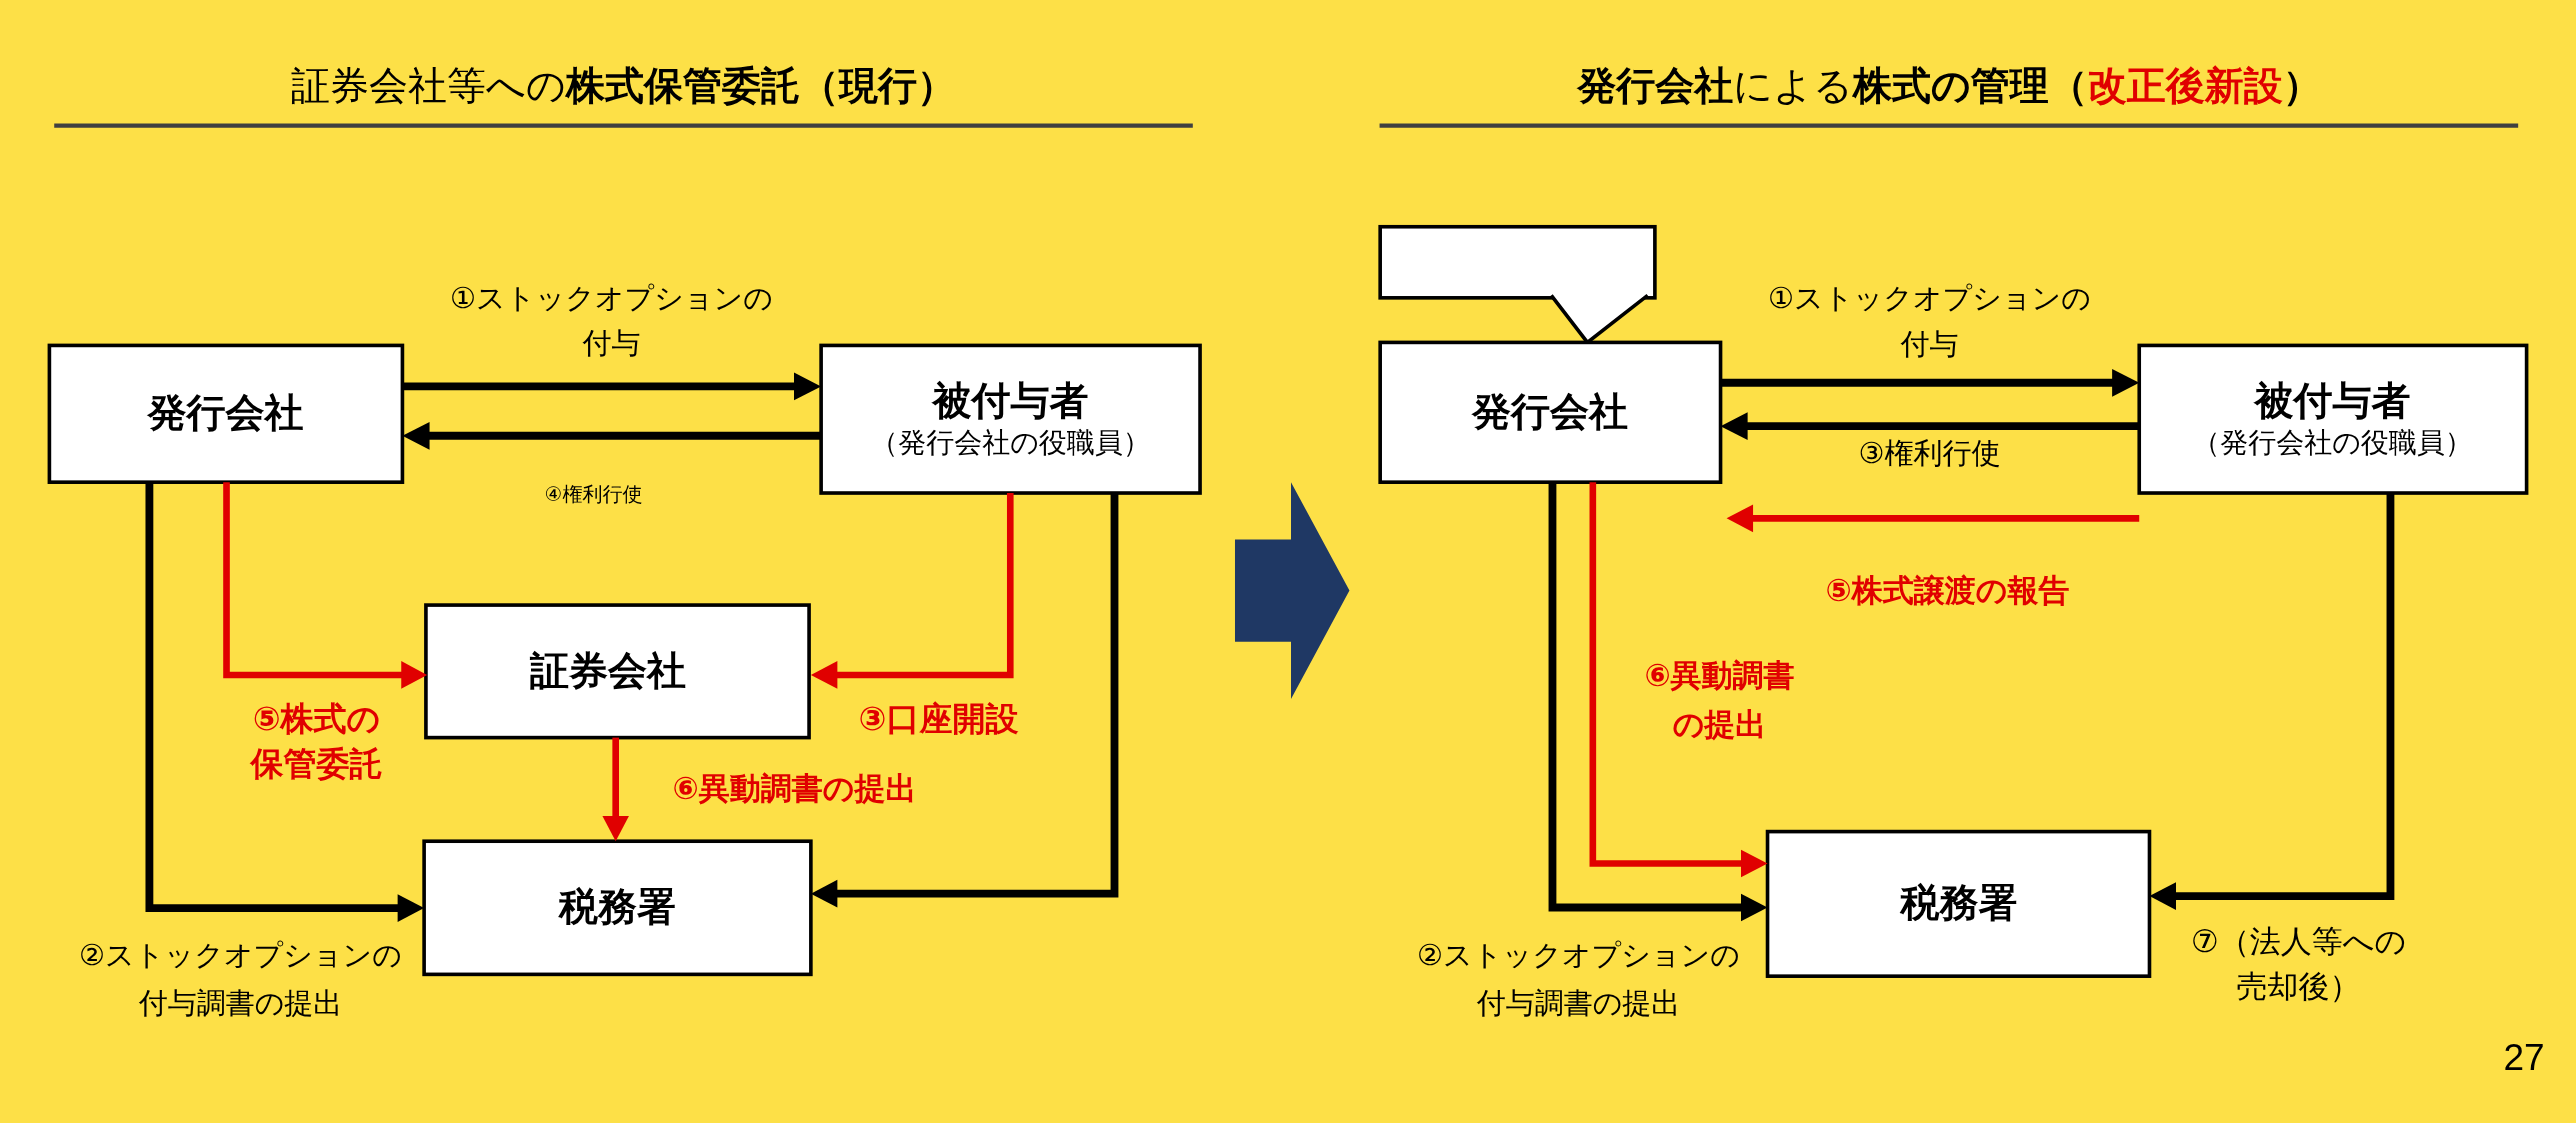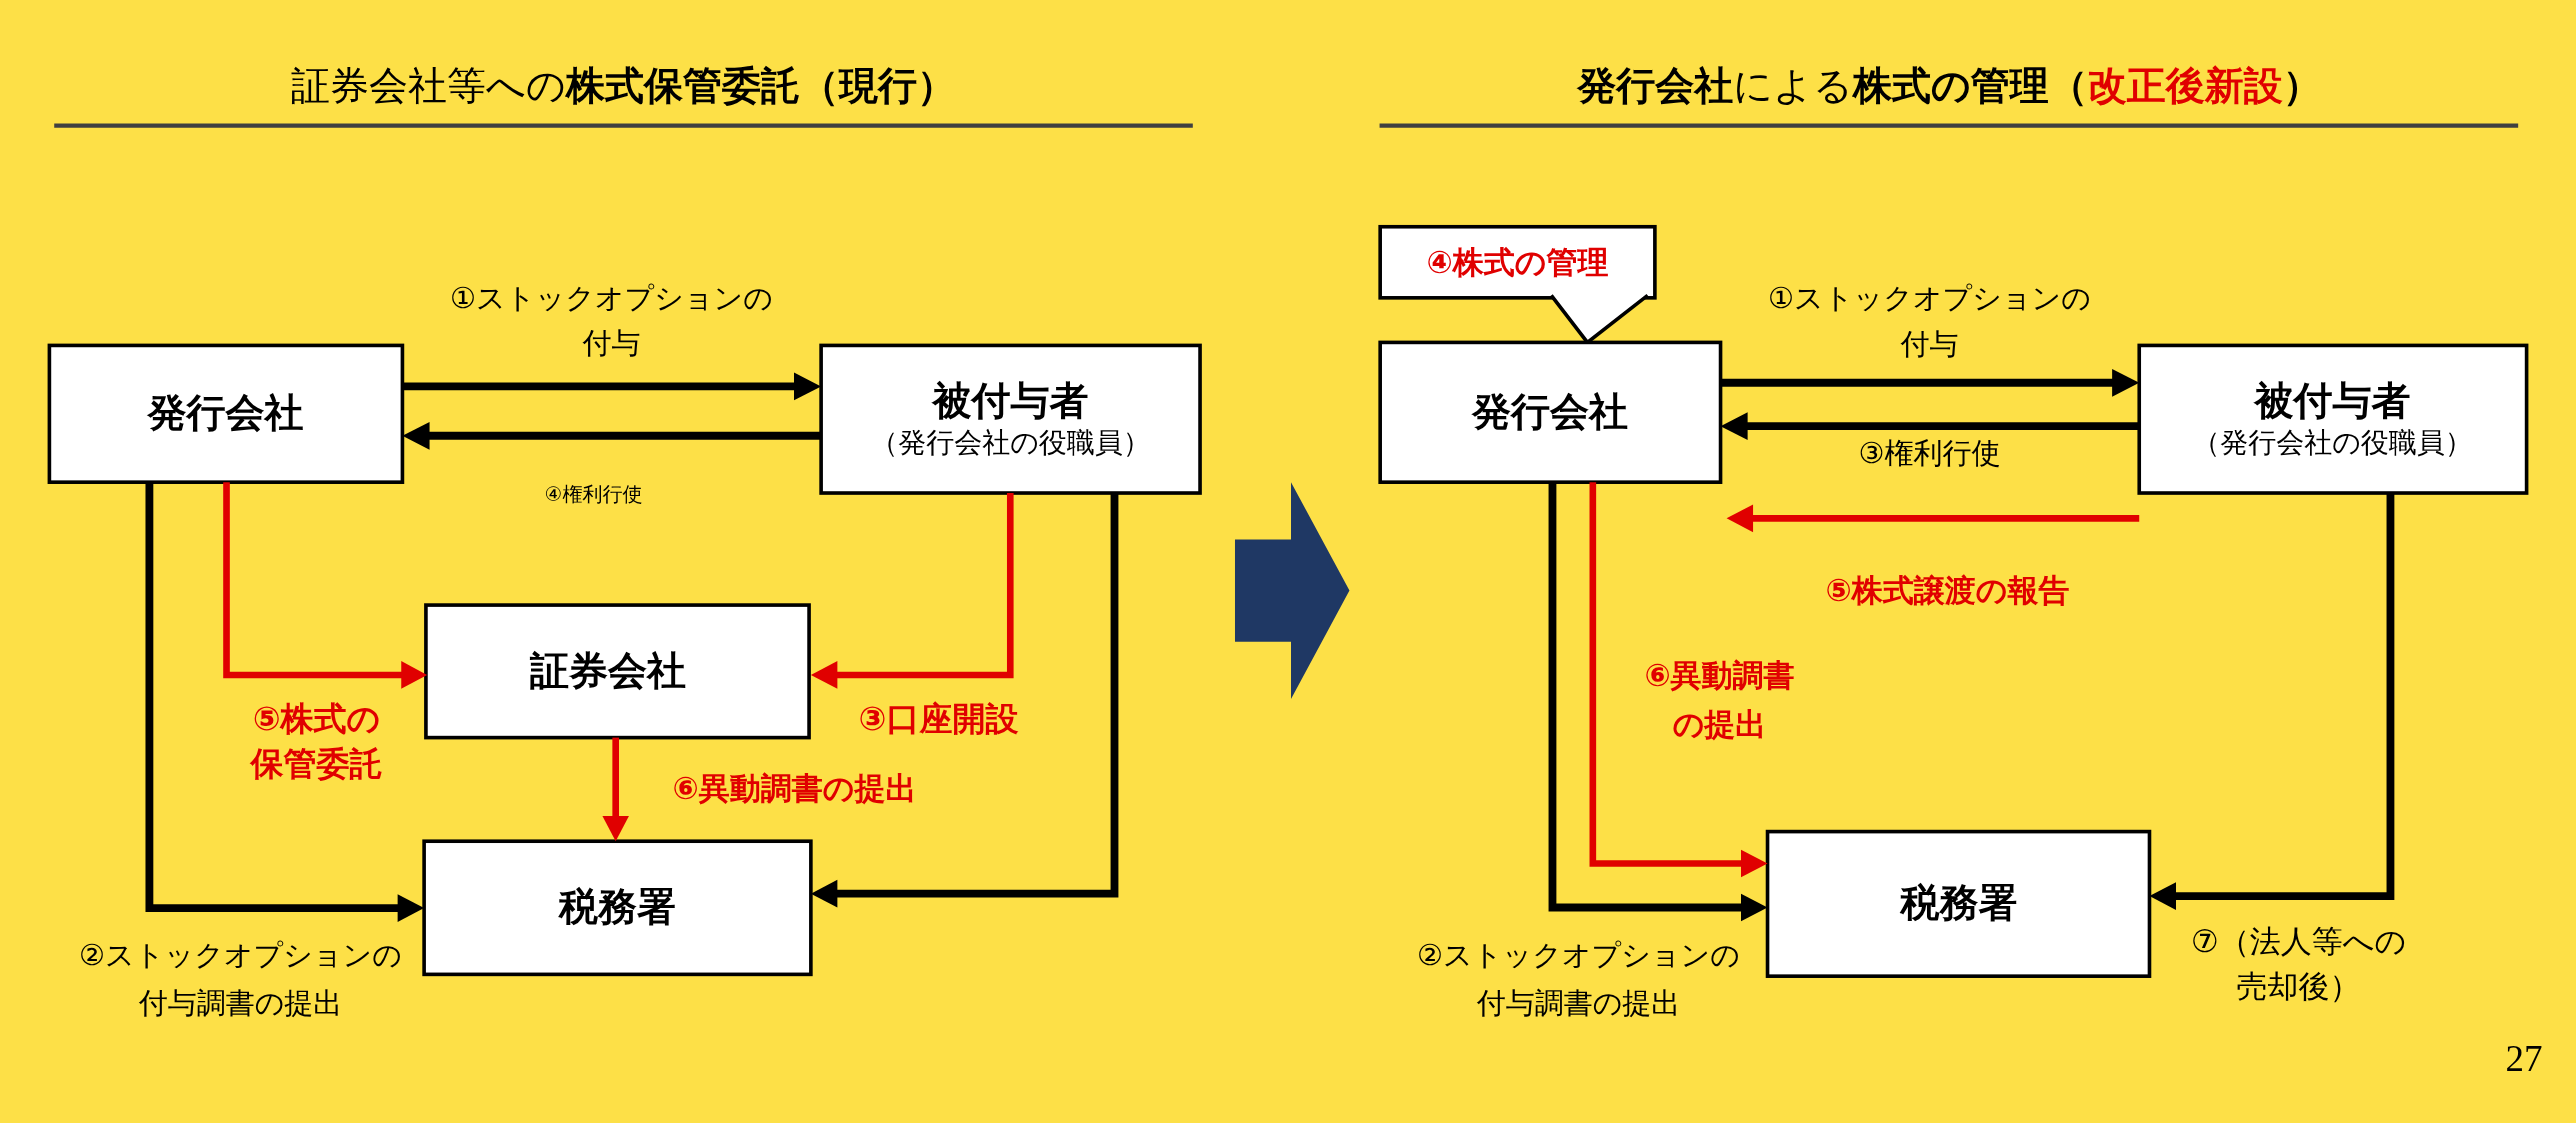--- a/index.html
+++ b/index.html
@@ -14,21 +14,21 @@
   .lbl{position:absolute;color:#000;text-align:center;white-space:nowrap;line-height:1.2;}
   .red{color:#e00000;font-weight:bold;}
   .bold{font-weight:bold;}
   .boxlabel{
     position:absolute;display:flex;flex-direction:column;
     align-items:center;justify-content:center;text-align:center;
   }
   .node-title{font-size:39px;font-weight:bold;color:#000;line-height:1.15;}
   .node-sub{font-size:28px;color:#000;line-height:1.2;margin-top:2.4px;}
   .panel-title{position:absolute;font-size:39px;color:#000;text-align:center;white-space:nowrap;}
-  .page-num{position:absolute;font-size:37px;color:#000;text-align:center;font-family:Liberation Serif, serif;}
+  .page-num{position:absolute;font-size:37px;color:#000;text-align:center;}
 </style>
 </head>
 <body>
 
 <div class="stage">
 
   <svg class="layer" width="2576" height="1124" viewBox="0 0 4276 1865">
 
     <line x1="90" y1="208" x2="1980" y2="208" stroke="#404040" stroke-width="7"></line>
     <line x1="2290" y1="208" x2="4180" y2="208" stroke="#404040" stroke-width="7"></line>
@@ -134,23 +134,20 @@
     <div>⑤株式の</div>
     <div>保管委託</div>
   </div>
   <div class="lbl red" style="left:818px;top:699px;width:241px;font-size:33px;">③口座開設</div>
   <div class="lbl red" style="left:614px;top:770px;width:361px;font-size:31px;">⑥異動調書の提出</div>
   <div class="lbl" style="left:60px;top:931px;width:361px;font-size:29px;line-height:48px;">
     <div>②ストックオプションの</div>
     <div>付与調書の提出</div>
   </div>
 
-  <div class="boxlabel" style="left:1380px;top:227px;width:275px;height:71px;">
-    <div class="red" style="font-size:31px;">④株式の管理</div>
-  </div>
 
   <div class="boxlabel" style="left:1380px;top:342px;width:340px;height:140px;">
     <div class="node-title">発行会社</div>
   </div>
   <div class="boxlabel" style="left:2139px;top:345px;width:387px;height:148px;">
     <div class="node-title">被付与者</div>
     <div class="node-sub">（発行会社の役職員）</div>
   </div>
   <div class="boxlabel" style="left:1768px;top:831px;width:382px;height:145px;">
     <div class="node-title">税務署</div>

